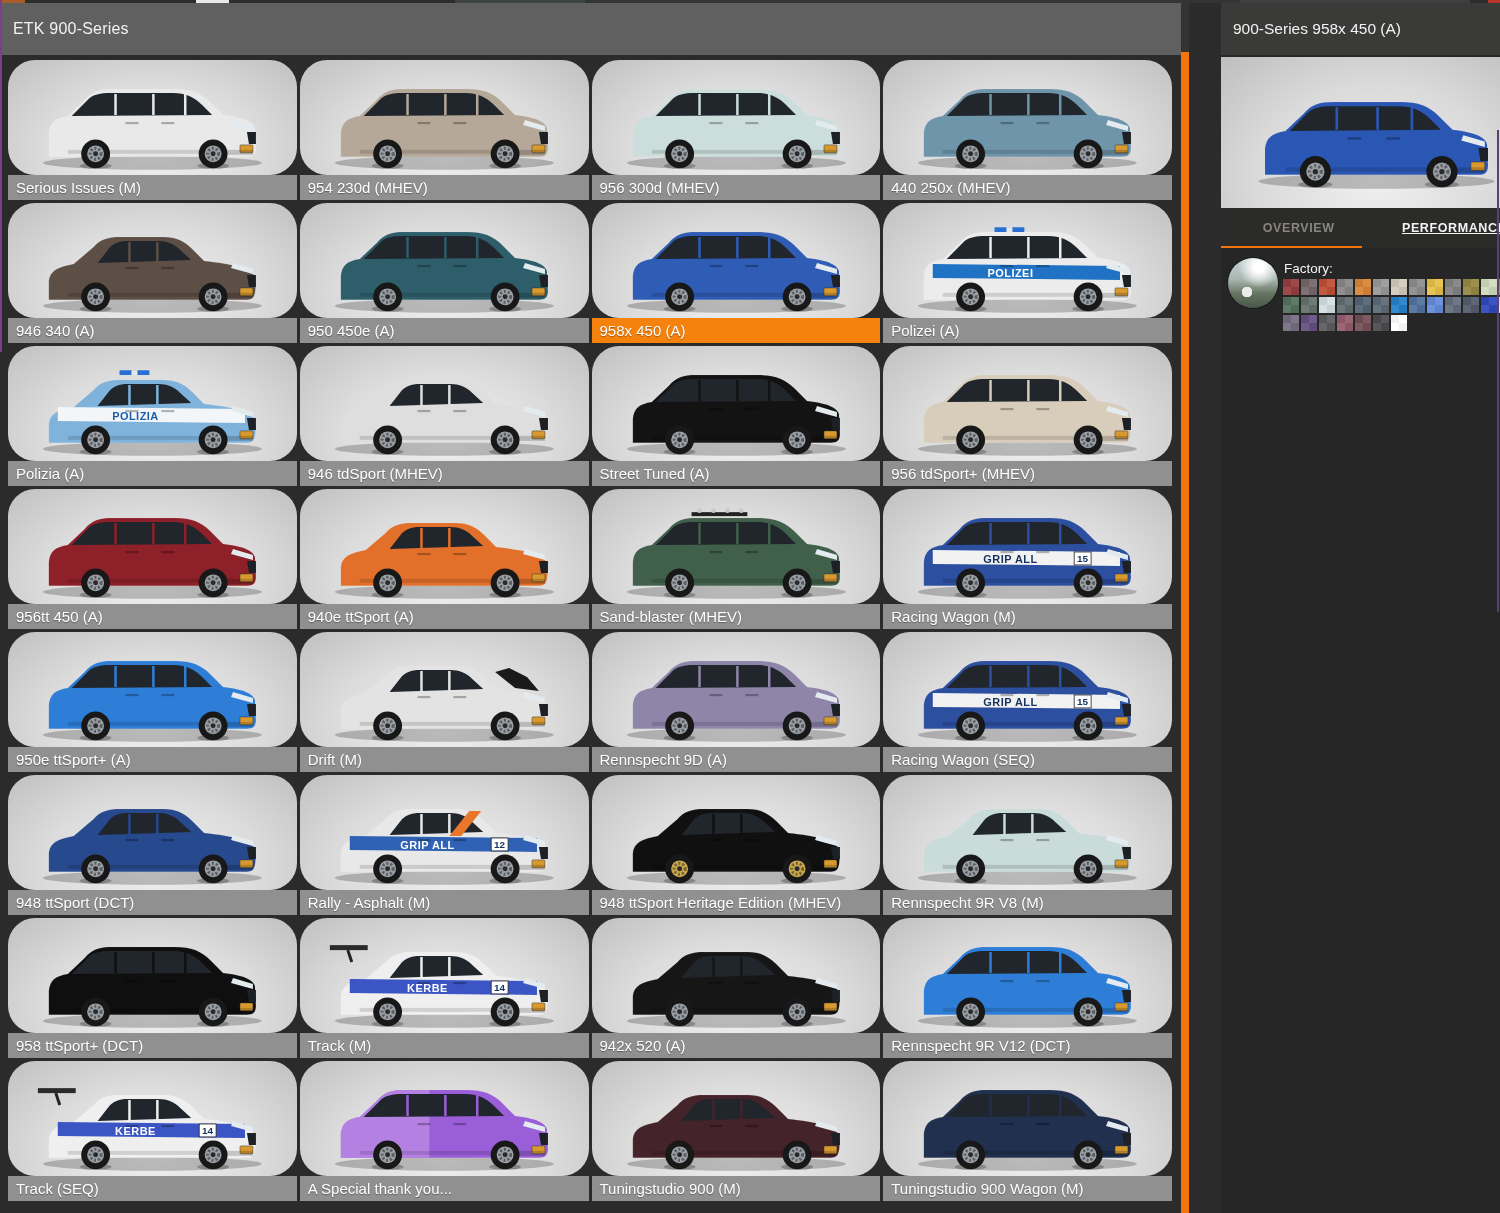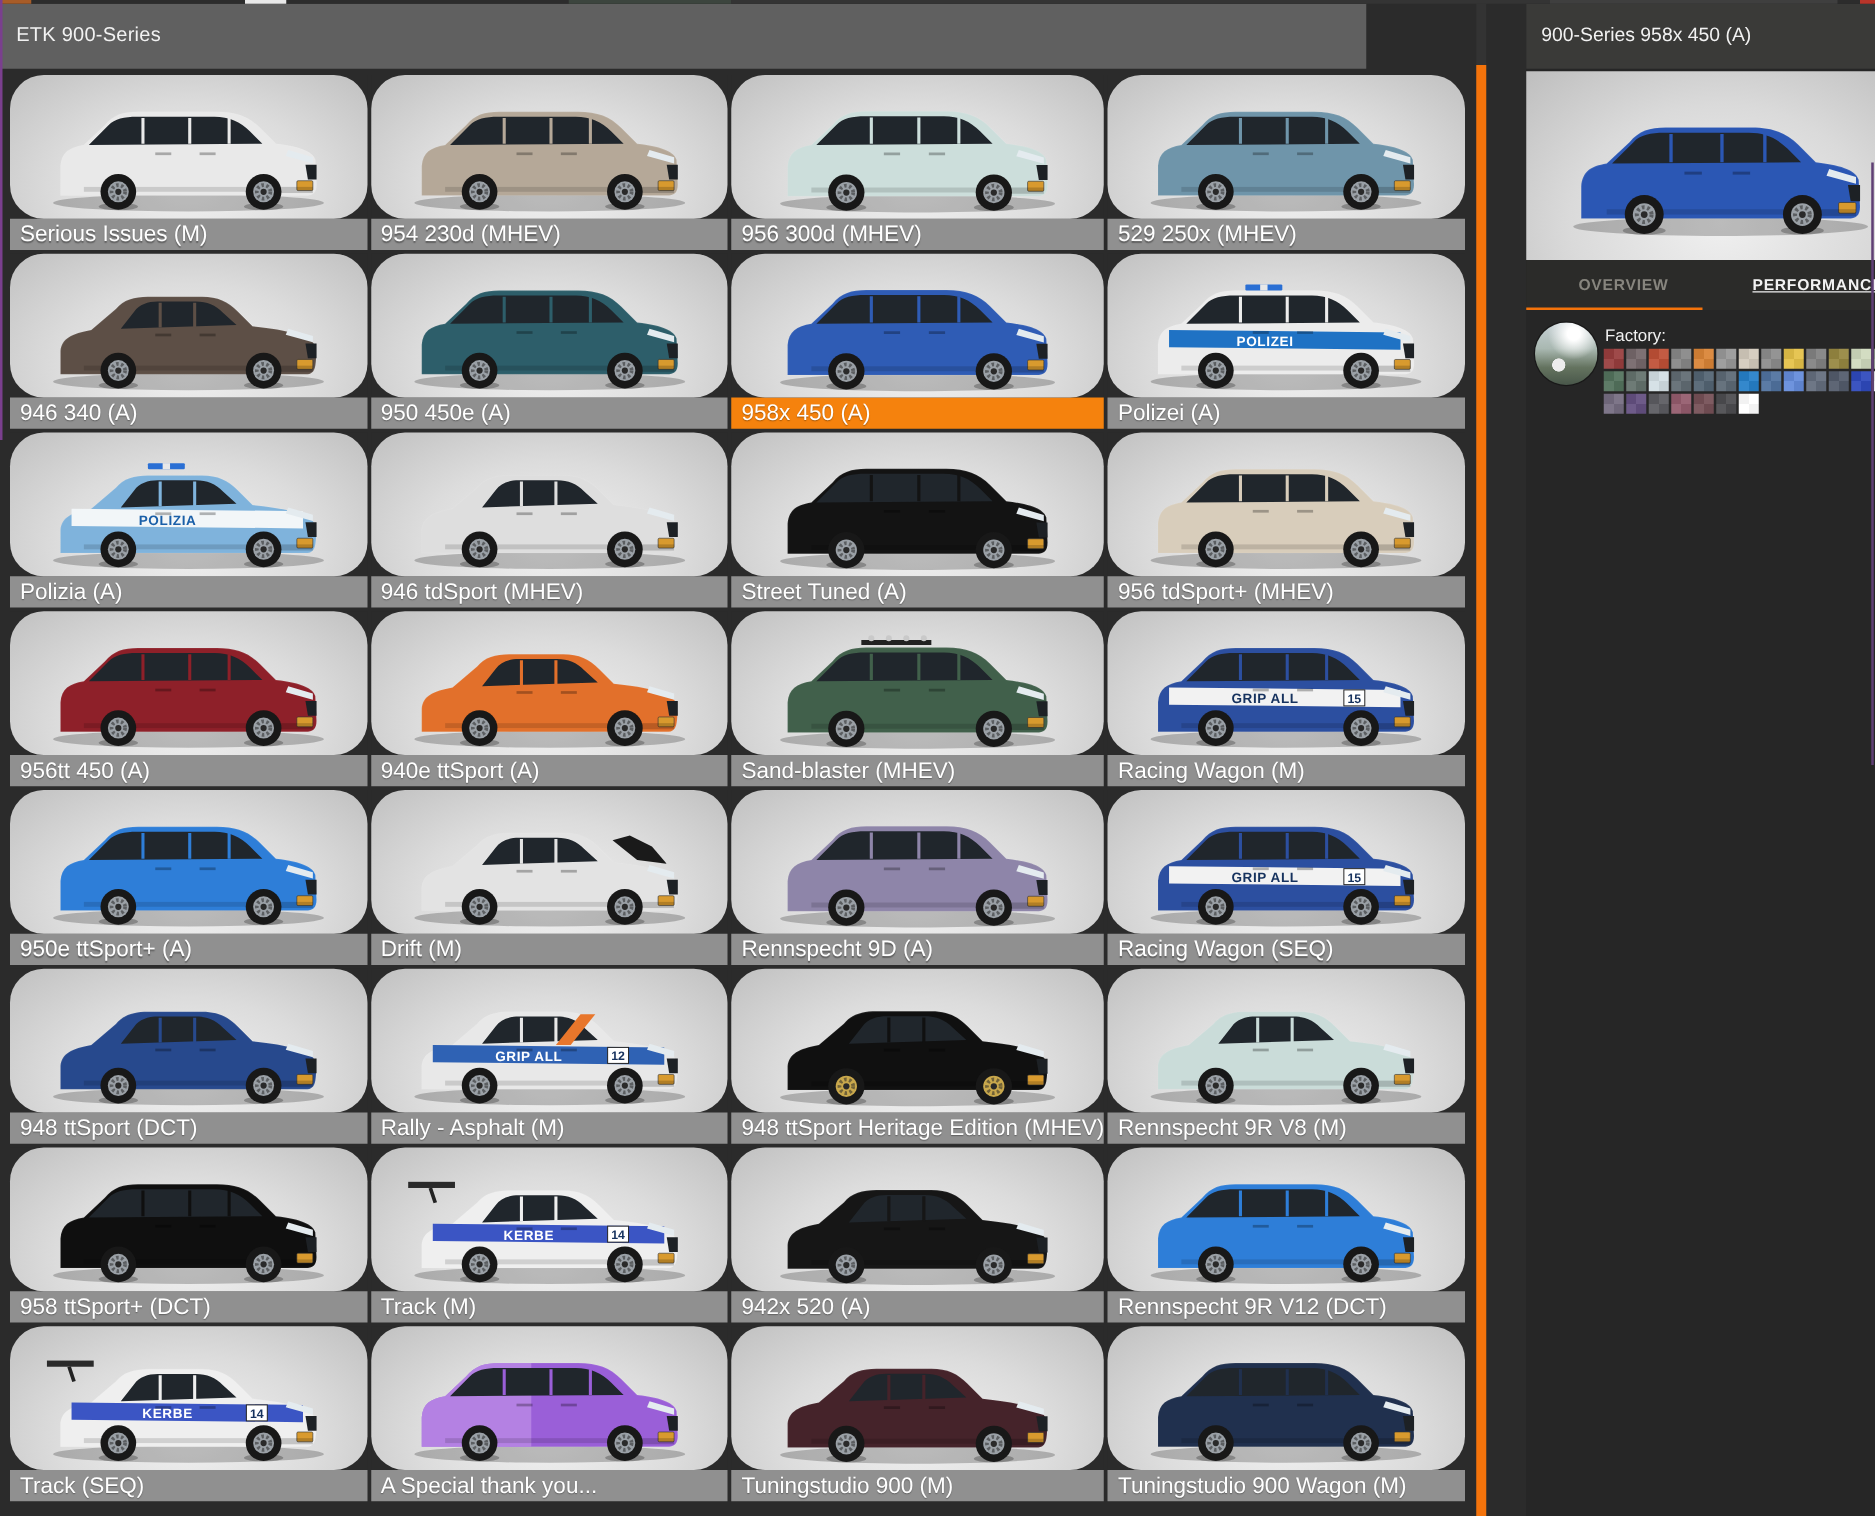--- a/index.html
+++ b/index.html
@@ -9,33 +9,33 @@
 
   
   .top-strip { position:absolute; left:0; top:0; width:1500px; height:3px; background:#2c2c2c; z-index:30; }
   .top-strip .seg { position:absolute; top:0; height:3px; }
 
   
   .edge-left  { position:absolute; left:0;  top:0;   width:2px; height:352px; background:#7a3f8e; z-index:31; }
   .edge-right { position:absolute; left:1497px; top:130px; width:2px; height:482px; background:#5f3f74; z-index:31; }
 
   
-  .header { position:absolute; left:0; top:3px; width:1093px; height:52px; background:#606060;
+  .header { position:absolute; left:0; top:3px; width:1181px; height:52px; background:#606060;
     display:flex; align-items:center; }
   .header .title { color:#f2f2f2; font-size:16px; padding-left:13px; letter-spacing:.2px; }
 
   
   .grid { position:absolute; left:0; top:60px; width:1181px; height:1146px;
     display:grid; grid-template-columns:repeat(4,1fr); grid-auto-rows:140px; gap:3px;
     padding:0 9px 0 8px; }
   .card { position:relative; background:#2b2b2b; cursor:pointer; }
   .card .shot { position:relative; width:100%; height:115px; overflow:hidden;
     background:radial-gradient(ellipse at 50% 78%, #f1f1f1 0%, #dcdcdc 52%, #c0c0c0 100%);border-radius:27px; }
   .card .shot svg { display:block; width:100%; height:100%; }
-  .card .lbl { height:25px; background:#909090; color:#ffffff; font-size:18px;
+  .card .lbl { height:25px; background:#909090; color:#ffffff; font-size:15px;
     display:flex; align-items:center; padding-left:8px;
     text-shadow:0 1px 1px rgba(0,0,0,.35); white-space:nowrap; overflow:hidden; }
   .card.selected .lbl { background:#f5820d; }
 
   
   .divider { position:absolute; left:1181px; top:0; width:8px; height:1213px; background:#333333; z-index:5; }
   .divider .orange { position:absolute; left:0; top:52px; width:8px; height:1161px; background:#f4730b; }
 
   
   .panel { position:absolute; left:1189px; top:0; width:311px; height:1213px; background:#262626;margin-left:32px; }
@@ -204,21 +204,21 @@
             <circle cx="88" cy="94" r="8.5" fill="#9aa0a6"></circle>
             <circle cx="88" cy="94" r="5.5" fill="none" stroke="rgba(40,40,40,0.55)" stroke-width="3" stroke-dasharray="2 2"></circle>
             <circle cx="88" cy="94" r="2.5" fill="#2a2a2a"></circle>
             <ellipse cx="206" cy="106" rx="16" ry="3" fill="rgba(0,0,0,0.25)"></ellipse>
             <circle cx="206" cy="94" r="14.5" fill="#181818"></circle>
             <circle cx="206" cy="94" r="8.5" fill="#9aa0a6"></circle>
             <circle cx="206" cy="94" r="5.5" fill="none" stroke="rgba(40,40,40,0.55)" stroke-width="3" stroke-dasharray="2 2"></circle>
             <circle cx="206" cy="94" r="2.5" fill="#2a2a2a"></circle>
           </svg>
         </div>
-    <div class="lbl">529 250x (MHEV)</div>
+    <div class="lbl">440 250x (MHEV)</div>
   </div>
       <div class="card">
     <div class="shot">
           <svg viewBox="0 0 290 115" preserveAspectRatio="xMidYMid meet">
             <ellipse cx="145" cy="103" rx="110" ry="7" fill="rgba(0,0,0,0.22)"></ellipse>
             <path d="M41,97 L41,78 C42,68 50,64 66,61 L86,44 C92,36.5 101,34 112,34 L156,34 C169,34 177,38 185,46 L197,58 C226,61 242,65.5 246,71 C249,75 249,85 248,90 C247,95 245,97 240,97 Z" fill="#5d4f46" stroke="rgba(255,255,255,0.08)" stroke-width="1"></path>
             <path d="M90,60 L101,46 C105,40.5 112,38 120,38 L151,38 C160,38 167,41 173,47 L184,57 Z" fill="#20262c"></path>
             <line x1="122" y1="39" x2="122" y2="59" stroke="#5d4f46" stroke-width="2.5"></line>
             <line x1="150" y1="39" x2="150" y2="59" stroke="#5d4f46" stroke-width="2.5"></line>
             <polygon points="226,60 246,66 246,71 224,65" fill="#e4ebef"></polygon>

